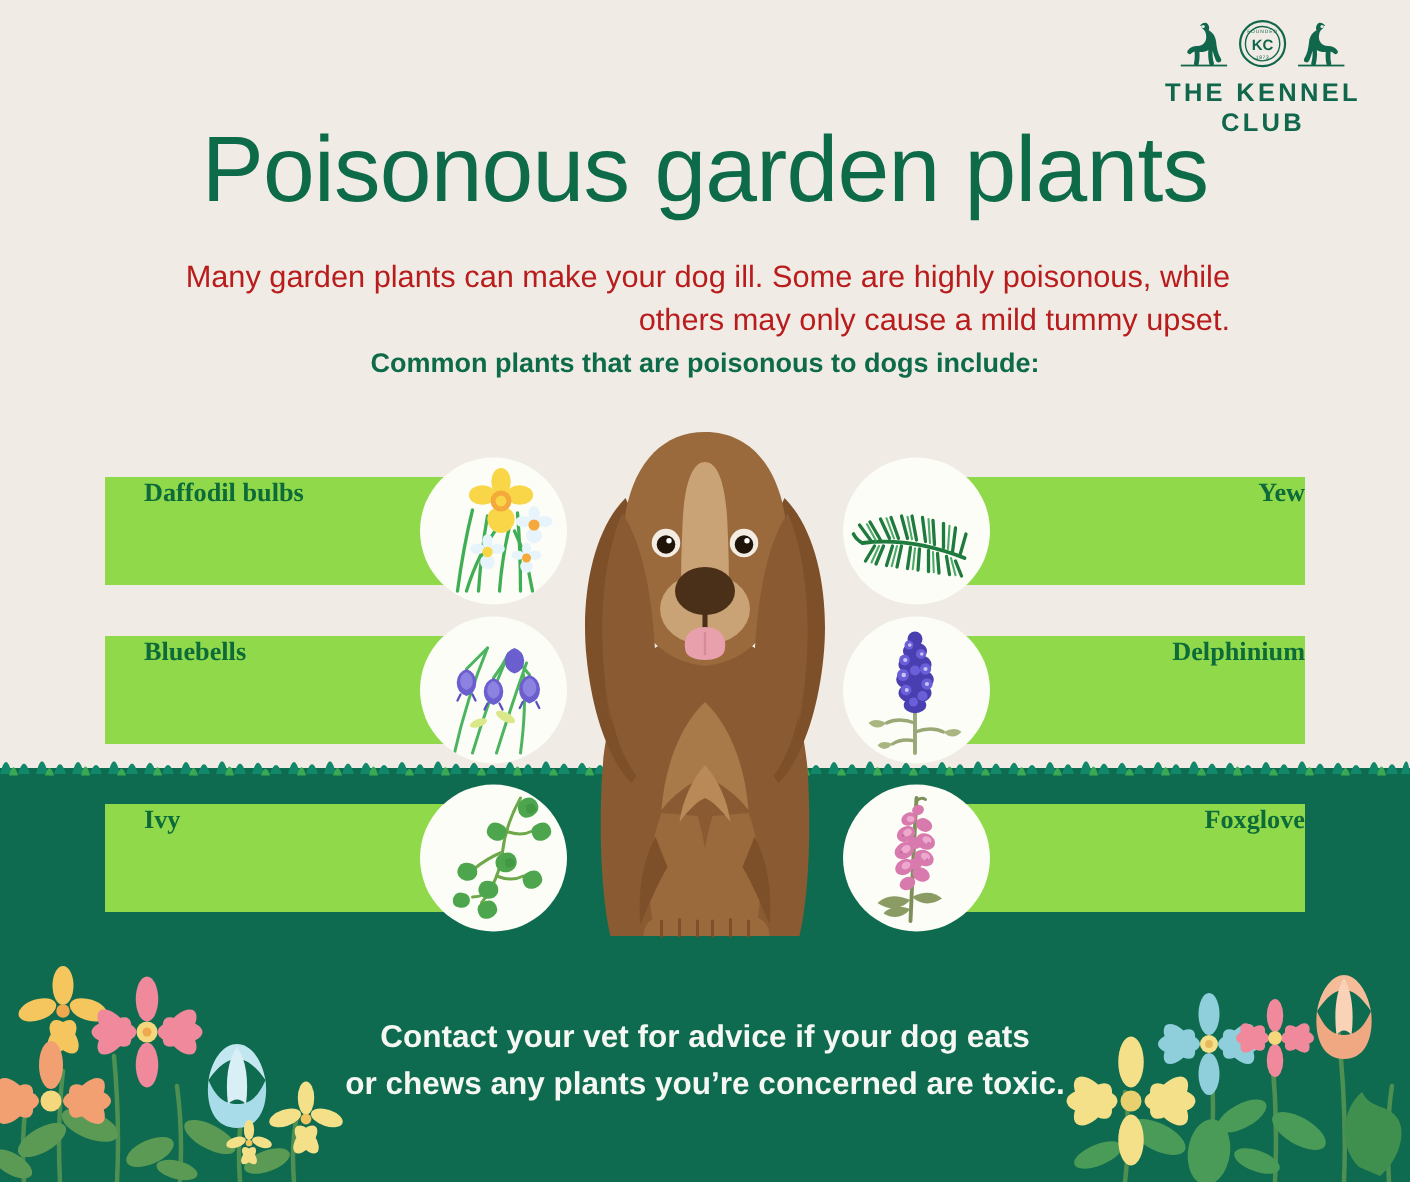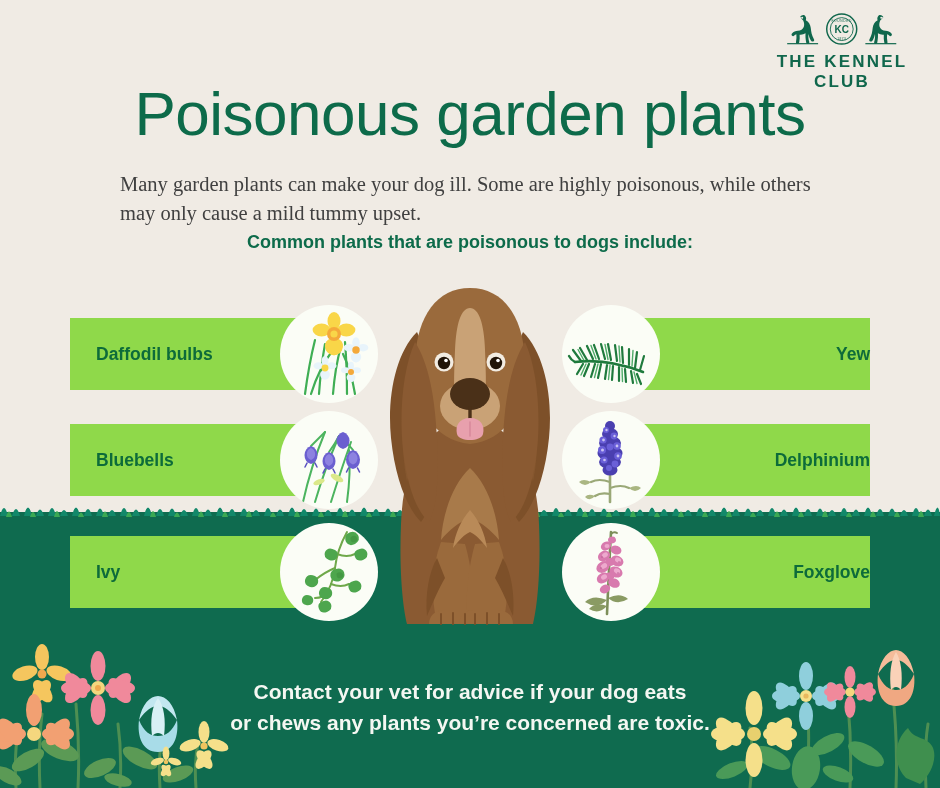--- a/index.html
+++ b/index.html
@@ -19,35 +19,35 @@
   .logo { position:absolute; right:18px; top:10px; width:160px; height:62px; text-align:center; }
   .logo-mark { height:40px; display:block; margin:0 auto; }
   .logo-text { font-size:17px; font-weight:bold; color:#10674c; letter-spacing:2.2px; margin-top:2px; }
 
   
   .title {
     position:absolute; left:0; top:78px; width:940px; text-align:center;
     font-size:62px; font-weight:normal; color:#0d6b4a; letter-spacing:-0.5px;
   }
   .subtitle {
-    position:absolute; left:120px; top:170px; width:700px; text-align:left;
-    font-size:20.5px; line-height:29px; color:#404040;font-family:Liberation Serif, serif;
+    position:absolute; left:120px; top:170px; width:700px; text-align:right;
+    font-size:20.5px; line-height:29px; color:#b91c1c;
   }
   .kicker {
     position:absolute; left:120px; top:232px; width:700px; text-align:center;
     font-size:18px; font-weight:bold; color:#0d6b4a;
   }
 
   
   .row { position:absolute; height:72px; }
   .row.left  { left:70px;  width:290px; }
   .row.right { left:580px; width:290px; }
   .bar {
     position:absolute; inset:0; background:#8fd94a;
-    display:flex; align-items:center;
+    display:flex; font-family:Liberation Serif, serif;
   }
   .row.left  .bar { justify-content:flex-start; padding-left:26px; }
   .row.right .bar { justify-content:flex-end;   }
   .bar-label {
     font-size:17.5px; font-weight:bold; color:#0d6b3a; white-space:nowrap;
   }
   .icon-circle {
     position:absolute; top:-13px; width:98px; height:98px; border-radius:50%;
     background:#fbfdf6; display:flex; align-items:center; justify-content:center;
     overflow:hidden;

